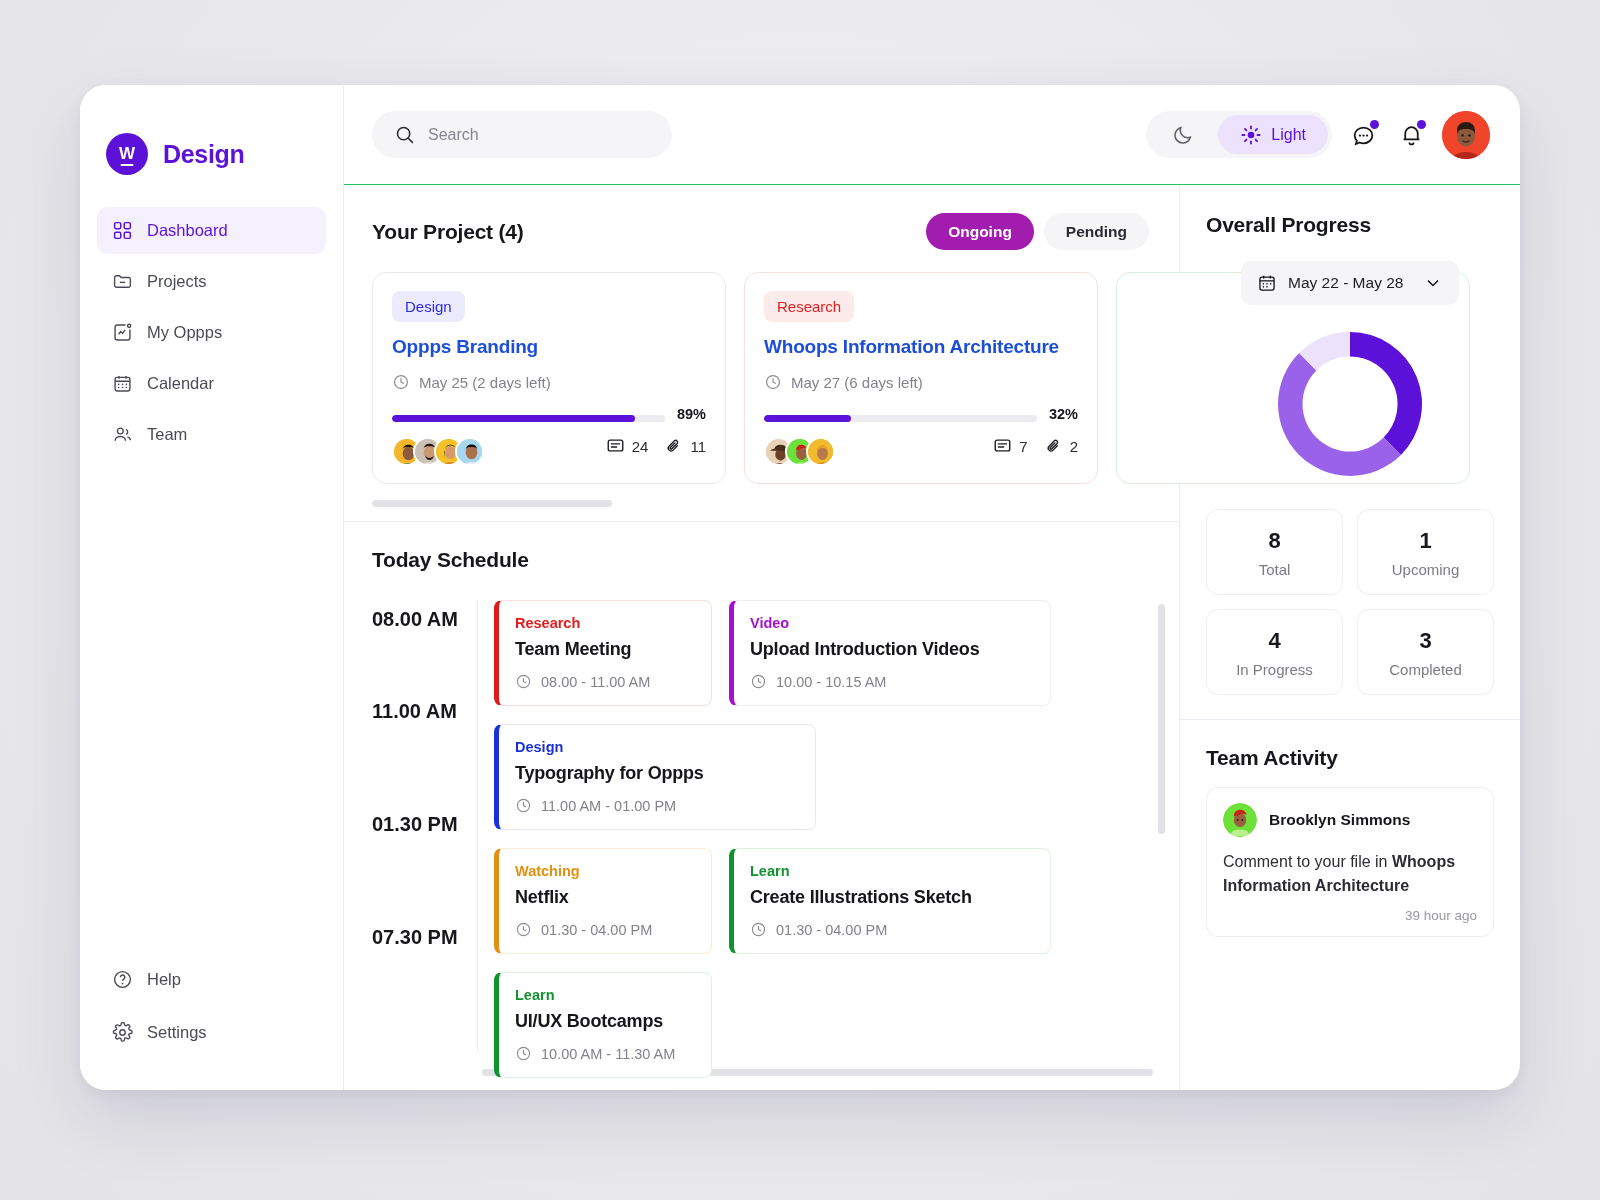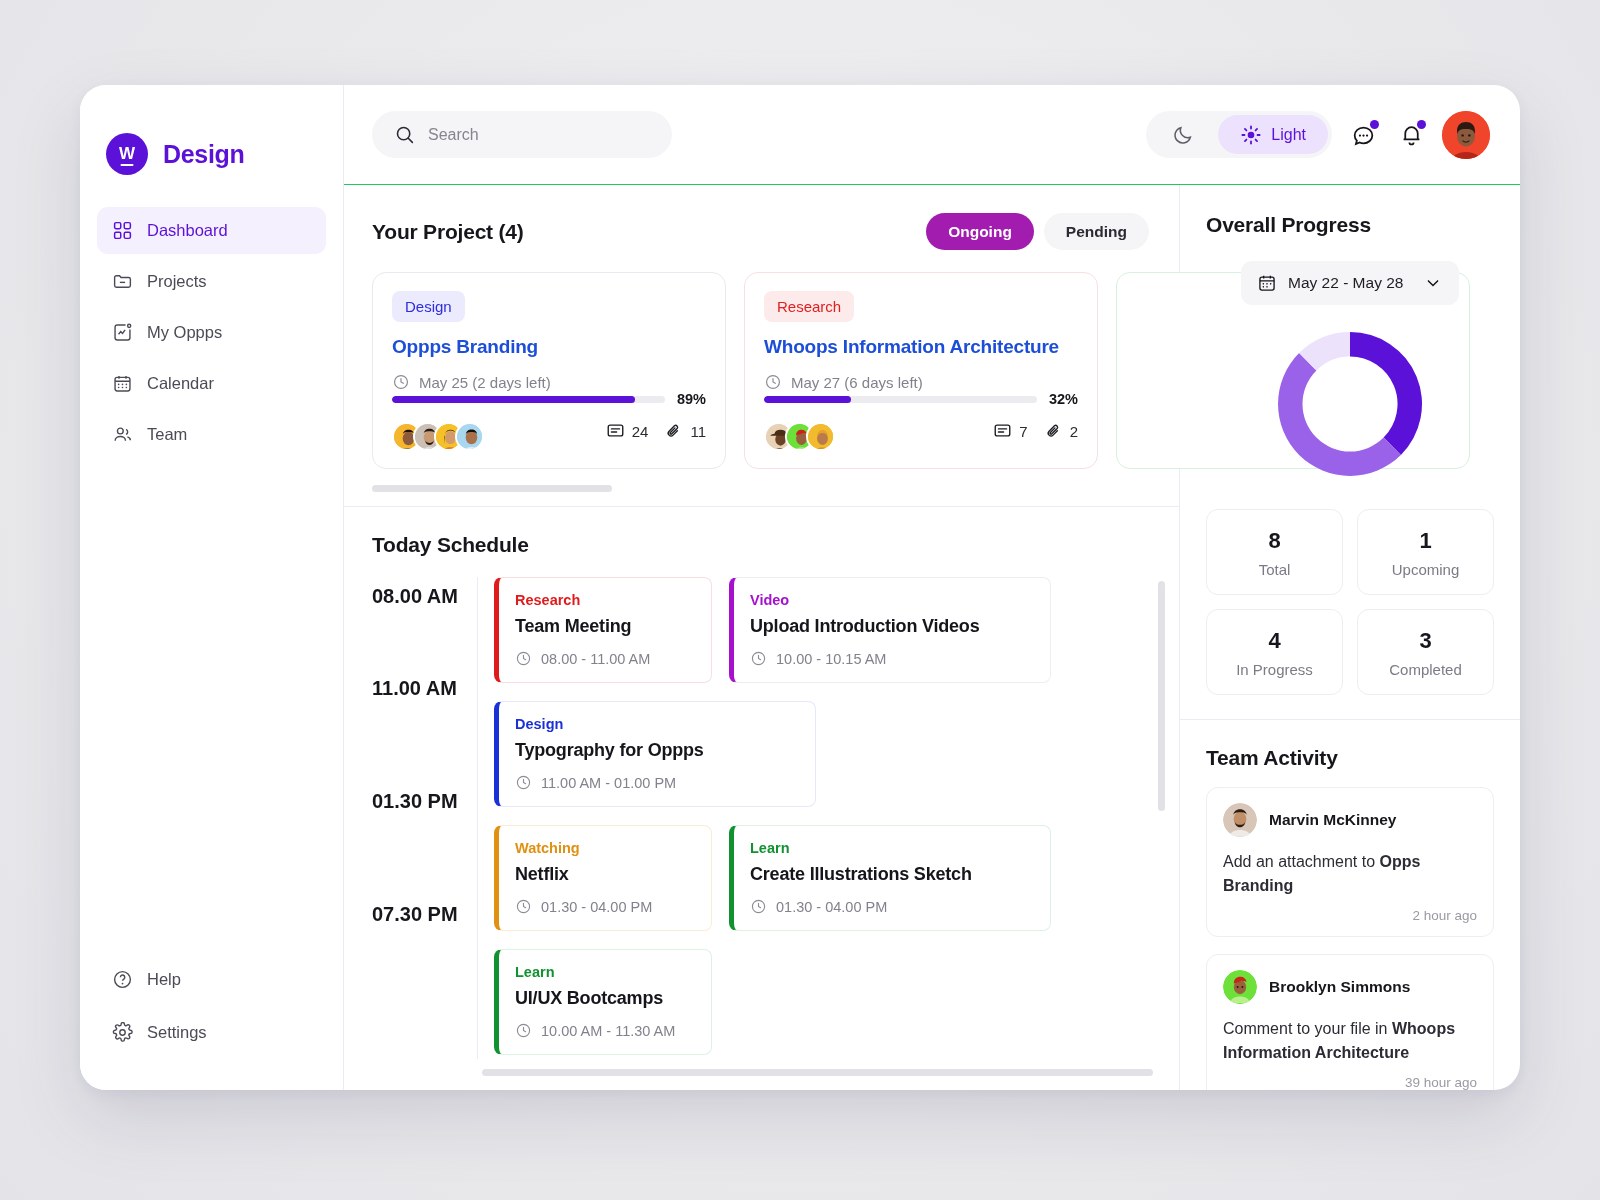--- a/index.html
+++ b/index.html
@@ -129,36 +129,36 @@
   .proj-card.c3 { border-color: #d8f0de; }
   .tag {
     display: inline-flex; align-items: center; height: 31px;
     padding: 0 13px; border-radius: 8px;
     font-size: 15px; font-weight: 500;
   }
   .tag.design { background: #ecebfd; color: #2c2ce0; }
   .tag.research { background: #fdeaea; color: #e02020; }
   .proj-title { font-size: 19px; font-weight: 600; color: #1d4ed8; margin-top: 14px; letter-spacing: -.2px; }
   .proj-due { display: flex; align-items: center; gap: 9px; margin-top: 15px; color: #82828d; font-size: 15px; }
-  .bar-row { display: flex; align-items: center; gap: 12px; }
+  .bar-row { display: flex; align-items: flex-end; gap: 12px; margin-top: 15px; }
   .bar-track { flex: 1; height: 7px; background: #ececf0; border-radius: 4px; overflow: hidden; }
   .bar-fill { height: 100%; background: #5b11d8; border-radius: 4px; }
   .bar-pct { font-size: 14.5px; font-weight: 700; color: #16161c; }
   .card-foot { display: flex; align-items: flex-start; margin-top: 15px; }
   .avatars { display: flex; }
   .av { width: 29px; height: 29px; border-radius: 50%; border: 2px solid #fff; margin-left: -8px; overflow: hidden; position: relative; }
   .av:first-child { margin-left: 0; }
   .meta { margin-left: auto; display: flex; align-items: center; gap: 16px; color: #2b2b33; font-size: 15px; }
   .meta span { display: flex; align-items: center; gap: 7px; }
 
   .hscroll { height: 7px; background: #e2e2e6; border-radius: 4px; margin: 12px 0 14px 0; }
   .hscroll.short { width: 240px; }
 
   
-  .sched-sec { padding: 26px 0 0 28px; flex: 1; min-height: 0; display: flex; flex-direction: column; }
+  .sched-sec { padding: 26px 0 0 28px; flex: 1; min-height: 0; display: flex; flex-direction: column; gap: 8px; }
   .sched-body { display: flex; margin-top: 20px; flex: 1; min-height: 0; position: relative; }
   .time-col { width: 105px; flex: 0 0 105px; padding-top: 8px; }
   .time-label { font-size: 20px; font-weight: 600; color: #16161c; }
   .rows-wrap { flex: 1; border-left: 1px solid #eceaf2; padding-left: 16px; position: relative; }
   .srow { display: flex; gap: 17px; }
   .ev {
     width: 218px; flex: 0 0 218px;
     border: 1px solid #edecf2; border-radius: 8px;
     border-left-width: 5px; border-left-style: solid;
     padding: 14px 16px 15px;
@@ -680,36 +680,20 @@
             <div class="stat">
               <div class="stat-num">3</div>
               <div class="stat-lbl">Completed</div>
             </div>
           </div>
         </div>
 
         <div class="act-sec">
           <div class="sec-title">Team Activity</div>
 
-          <div class="act-card">
-            <div class="act-head">
-              <div class="act-av">
-                <svg viewBox="0 0 34 34" width="34" height="34">
-                    <circle cx="17" cy="17" r="17" fill="#d8c7b8"></circle>
-                    <ellipse cx="17" cy="16" rx="6.4" ry="7.6" fill="#c08f68"></ellipse>
-                    <path d="M10.2 13c0-4.6 3-6.8 6.8-6.8s6.8 2.2 6.8 6.8c0-2.6-2-3.8-6.8-3.8s-6.8 1.2-6.8 3.8z" fill="#2d1c12"></path>
-                    <path d="M11.8 19c1.6 3.8 8.8 3.8 10.4 0-.7 3.8-2.6 5.2-5.2 5.2S12.5 22.8 11.8 19z" fill="#2d1c12"></path>
-                    <path d="M17 27c-5.6 0-10.2 2.3-11.3 6.8h22.6C27.2 29.3 22.6 27 17 27z" fill="#eeeae6"></path>
-                  </svg>
-              </div>
-              <div class="act-name">Marvin McKinney</div>
-            </div>
-            <div class="act-text"><span>Add an attachment to </span><b>Opps Branding</b></div>
-            <div class="act-time">2 hour ago</div>
-          </div>
 
           <div class="act-card">
             <div class="act-head">
               <div class="act-av">
                 <svg viewBox="0 0 34 34" width="34" height="34">
                     <circle cx="17" cy="17" r="17" fill="#6ee03a"></circle>
                     <ellipse cx="17" cy="17" rx="6.2" ry="7.2" fill="#9a5f3c"></ellipse>
                     <path d="M10.8 13.4c0-4.2 2.8-6.6 6.4-6.6 3.4 0 5.9 2 6.3 5.4-1.8-1.6-3.4-.2-5.2-1.6-1.6 1.8-4.6 1.8-7.5 2.8z" fill="#c9241a"></path>
                     <circle cx="14.6" cy="17" r="1" fill="#2b1a12"></circle>
                     <circle cx="19.4" cy="17" r="1" fill="#2b1a12"></circle>

